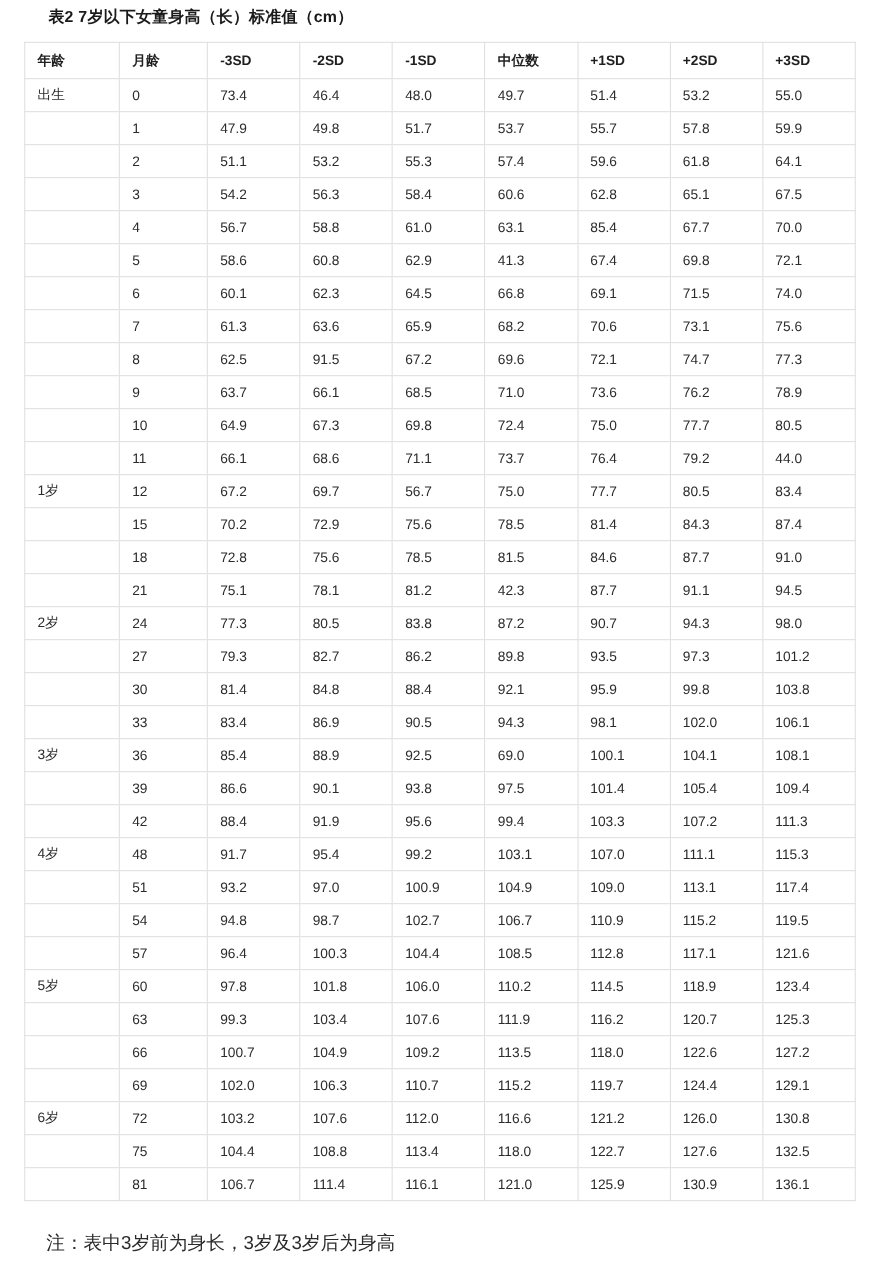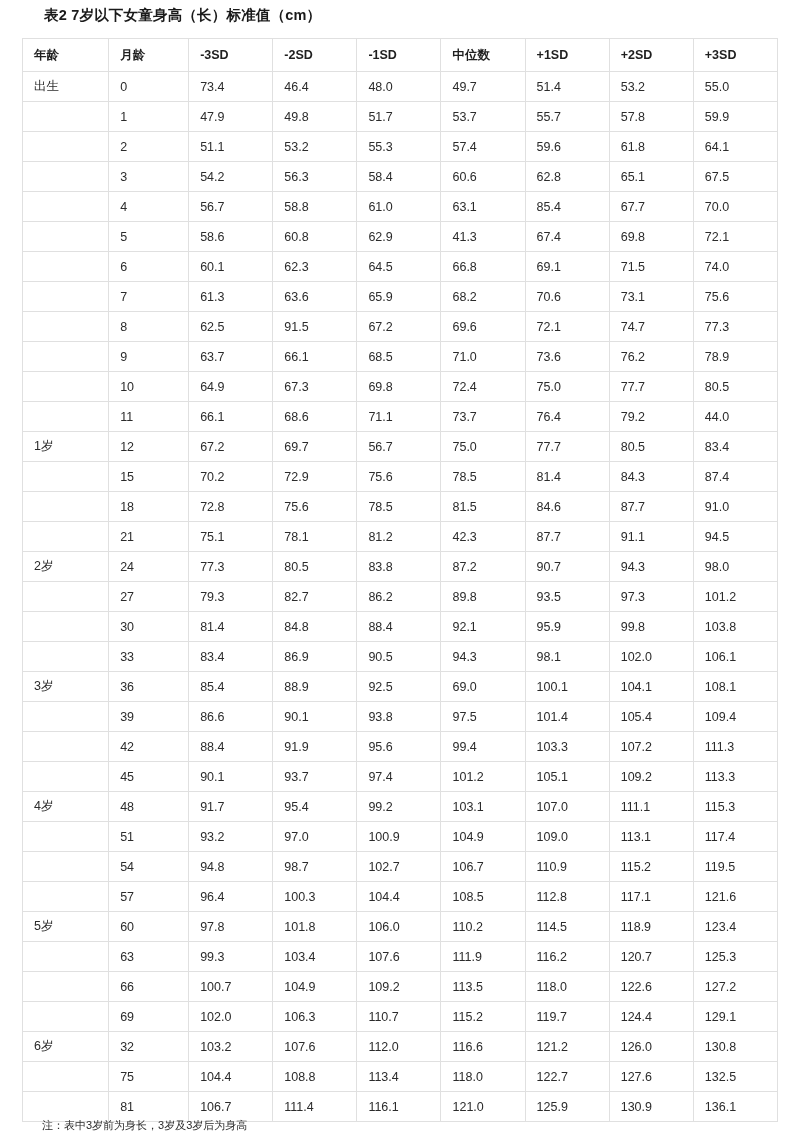--- a/index.html
+++ b/index.html
@@ -61,21 +61,21 @@
   table.growth thead th {
     font-weight: bold;
     height: 32px;
     color: #1f1f1f;
     margin-top: 16px;
   }
   .footnote {
     position: absolute;
     left: 42px;
     top: 1118px;
-    font-size: 11px;
+    font-size: 17px;
     color: #2b2b2b;
     white-space: nowrap;
   }
 </style>
 </head>
 <body>
 
 <div class="page">
 
   <div class="doc-title">表2 7岁以下女童身高（长）标准值（cm）</div>
@@ -354,31 +354,20 @@
             <td>42</td>
             <td>88.4</td>
             <td>91.9</td>
             <td>95.6</td>
             <td>99.4</td>
             <td>103.3</td>
             <td>107.2</td>
             <td>111.3</td>
           </tr>
           <tr>
-            <td></td>
-            <td>45</td>
-            <td>90.1</td>
-            <td>93.7</td>
-            <td>97.4</td>
-            <td>101.2</td>
-            <td>105.1</td>
-            <td>109.2</td>
-            <td>113.3</td>
-          </tr>
-          <tr>
             <td>4岁</td>
             <td>48</td>
             <td>91.7</td>
             <td>95.4</td>
             <td>99.2</td>
             <td>103.1</td>
             <td>107.0</td>
             <td>111.1</td>
             <td>115.3</td>
           </tr>
@@ -454,21 +443,21 @@
             <td>102.0</td>
             <td>106.3</td>
             <td>110.7</td>
             <td>115.2</td>
             <td>119.7</td>
             <td>124.4</td>
             <td>129.1</td>
           </tr>
           <tr>
             <td>6岁</td>
-            <td>32</td>
+            <td>72</td>
             <td>103.2</td>
             <td>107.6</td>
             <td>112.0</td>
             <td>116.6</td>
             <td>121.2</td>
             <td>126.0</td>
             <td>130.8</td>
           </tr>
           <tr>
             <td></td>

